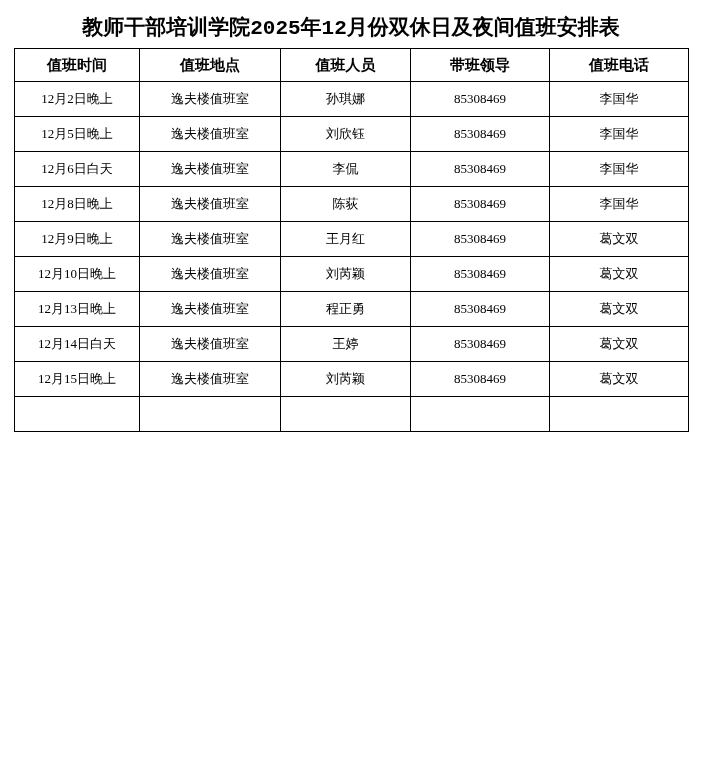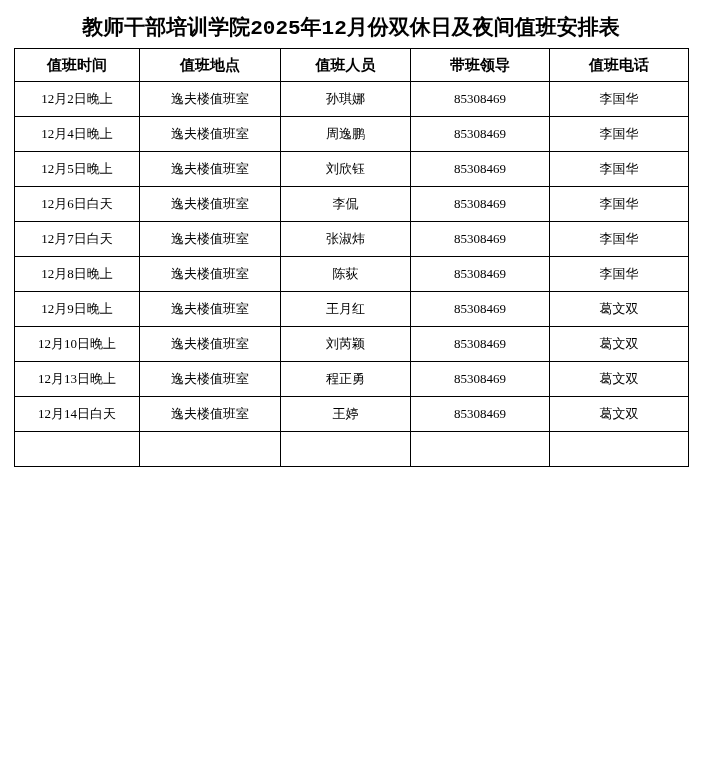--- a/index.html
+++ b/index.html
@@ -81,44 +81,30 @@
     </thead>
     <tbody id="table-body">
         <tr>
           <td>12月2日晚上</td>
           <td>逸夫楼值班室</td>
           <td>孙琪娜</td>
           <td>85308469</td>
           <td>李国华</td>
         </tr>
         <tr>
-          <td>12月4日晚上</td>
-          <td>逸夫楼值班室</td>
-          <td>周逸鹏</td>
-          <td>85308469</td>
-          <td>李国华</td>
-        </tr>
-        <tr>
           <td>12月5日晚上</td>
           <td>逸夫楼值班室</td>
           <td>刘欣钰</td>
           <td>85308469</td>
           <td>李国华</td>
         </tr>
         <tr>
           <td>12月6日白天</td>
           <td>逸夫楼值班室</td>
           <td>李侃</td>
-          <td>85308469</td>
-          <td>李国华</td>
-        </tr>
-        <tr>
-          <td>12月7日白天</td>
-          <td>逸夫楼值班室</td>
-          <td>张淑炜</td>
           <td>85308469</td>
           <td>李国华</td>
         </tr>
         <tr>
           <td>12月8日晚上</td>
           <td>逸夫楼值班室</td>
           <td>陈荻</td>
           <td>85308469</td>
           <td>李国华</td>
         </tr>
@@ -144,20 +130,27 @@
           <td>葛文双</td>
         </tr>
         <tr>
           <td>12月14日白天</td>
           <td>逸夫楼值班室</td>
           <td>王婷</td>
           <td>85308469</td>
           <td>葛文双</td>
         </tr>
         <tr>
+          <td>12月15日晚上</td>
+          <td>逸夫楼值班室</td>
+          <td>刘芮颖</td>
+          <td>85308469</td>
+          <td>葛文双</td>
+        </tr>
+        <tr>
           <td></td>
           <td></td>
           <td></td>
           <td></td>
           <td></td>
         </tr>
       </tbody>
   </table>
 </div>
 

